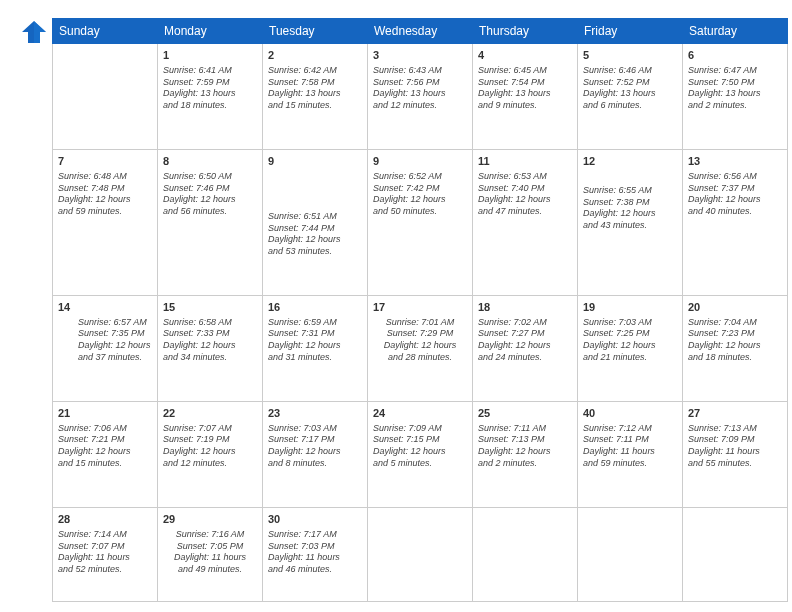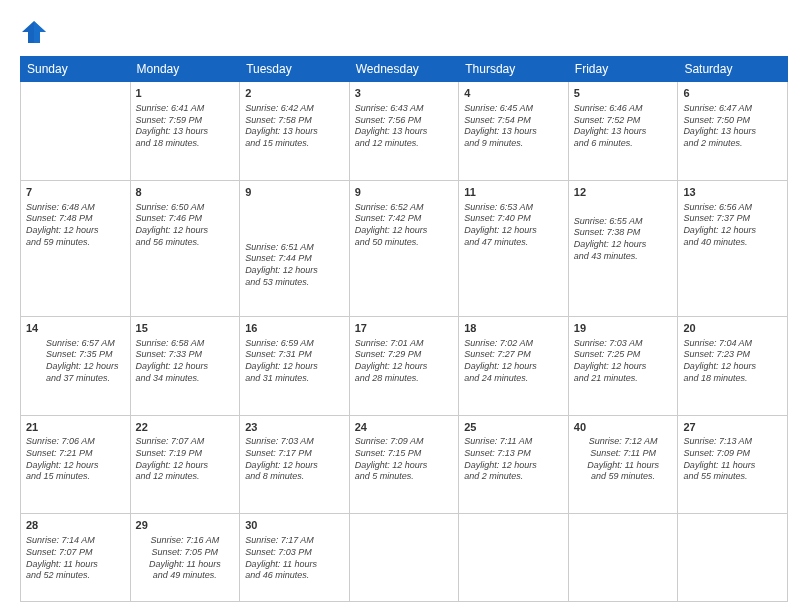--- a/index.html
+++ b/index.html
@@ -9,21 +9,21 @@
       background: #fff;
       font-family: Arial, sans-serif;
       font-size: 11px;
       color: #333;
     }
     .page {
       width: 792px;
       height: 612px;
       padding: 18px 4px 10px 20px;
       display: flex;
-      flex-direction: column;
+      flex-direction: row;
     }
     .header {
       display: flex;
       justify-content: space-between;
       align-items: flex-start;
       margin-bottom: 10px;
     }
     .logo {
       display: flex;
       align-items: center;
@@ -244,21 +244,21 @@
           </td>
           <td>
             <span class="day-num">16</span>
             <div class="day-info" style="white-space: pre-line;">Sunrise: 6:59 AM
 Sunset: 7:31 PM
 Daylight: 12 hours
 and 31 minutes.</div>
           </td>
           <td>
             <span class="day-num">17</span>
-            <div class="day-info" style="white-space: pre-line;">Sunrise: 7:01 AM
+            <div class="day-info" style="white-space: pre-line; text-align: center;">Sunrise: 7:01 AM
 Sunset: 7:29 PM
 Daylight: 12 hours
 and 28 minutes.</div>
           </td>
           <td>
             <span class="day-num">18</span>
             <div class="day-info" style="white-space: pre-line;">Sunrise: 7:02 AM
 Sunset: 7:27 PM
 Daylight: 12 hours
 and 24 minutes.</div>
@@ -309,21 +309,21 @@
           </td>
           <td>
             <span class="day-num">25</span>
             <div class="day-info" style="white-space: pre-line;">Sunrise: 7:11 AM
 Sunset: 7:13 PM
 Daylight: 12 hours
 and 2 minutes.</div>
           </td>
           <td>
             <span class="day-num">40</span>
-            <div class="day-info" style="white-space: pre-line; text-align: center;">Sunrise: 7:12 AM
+            <div class="day-info" style="white-space: pre-line;">Sunrise: 7:12 AM
 Sunset: 7:11 PM
 Daylight: 11 hours
 and 59 minutes.</div>
           </td>
           <td>
             <span class="day-num">27</span>
             <div class="day-info" style="white-space: pre-line;">Sunrise: 7:13 AM
 Sunset: 7:09 PM
 Daylight: 11 hours
 and 55 minutes.</div>

